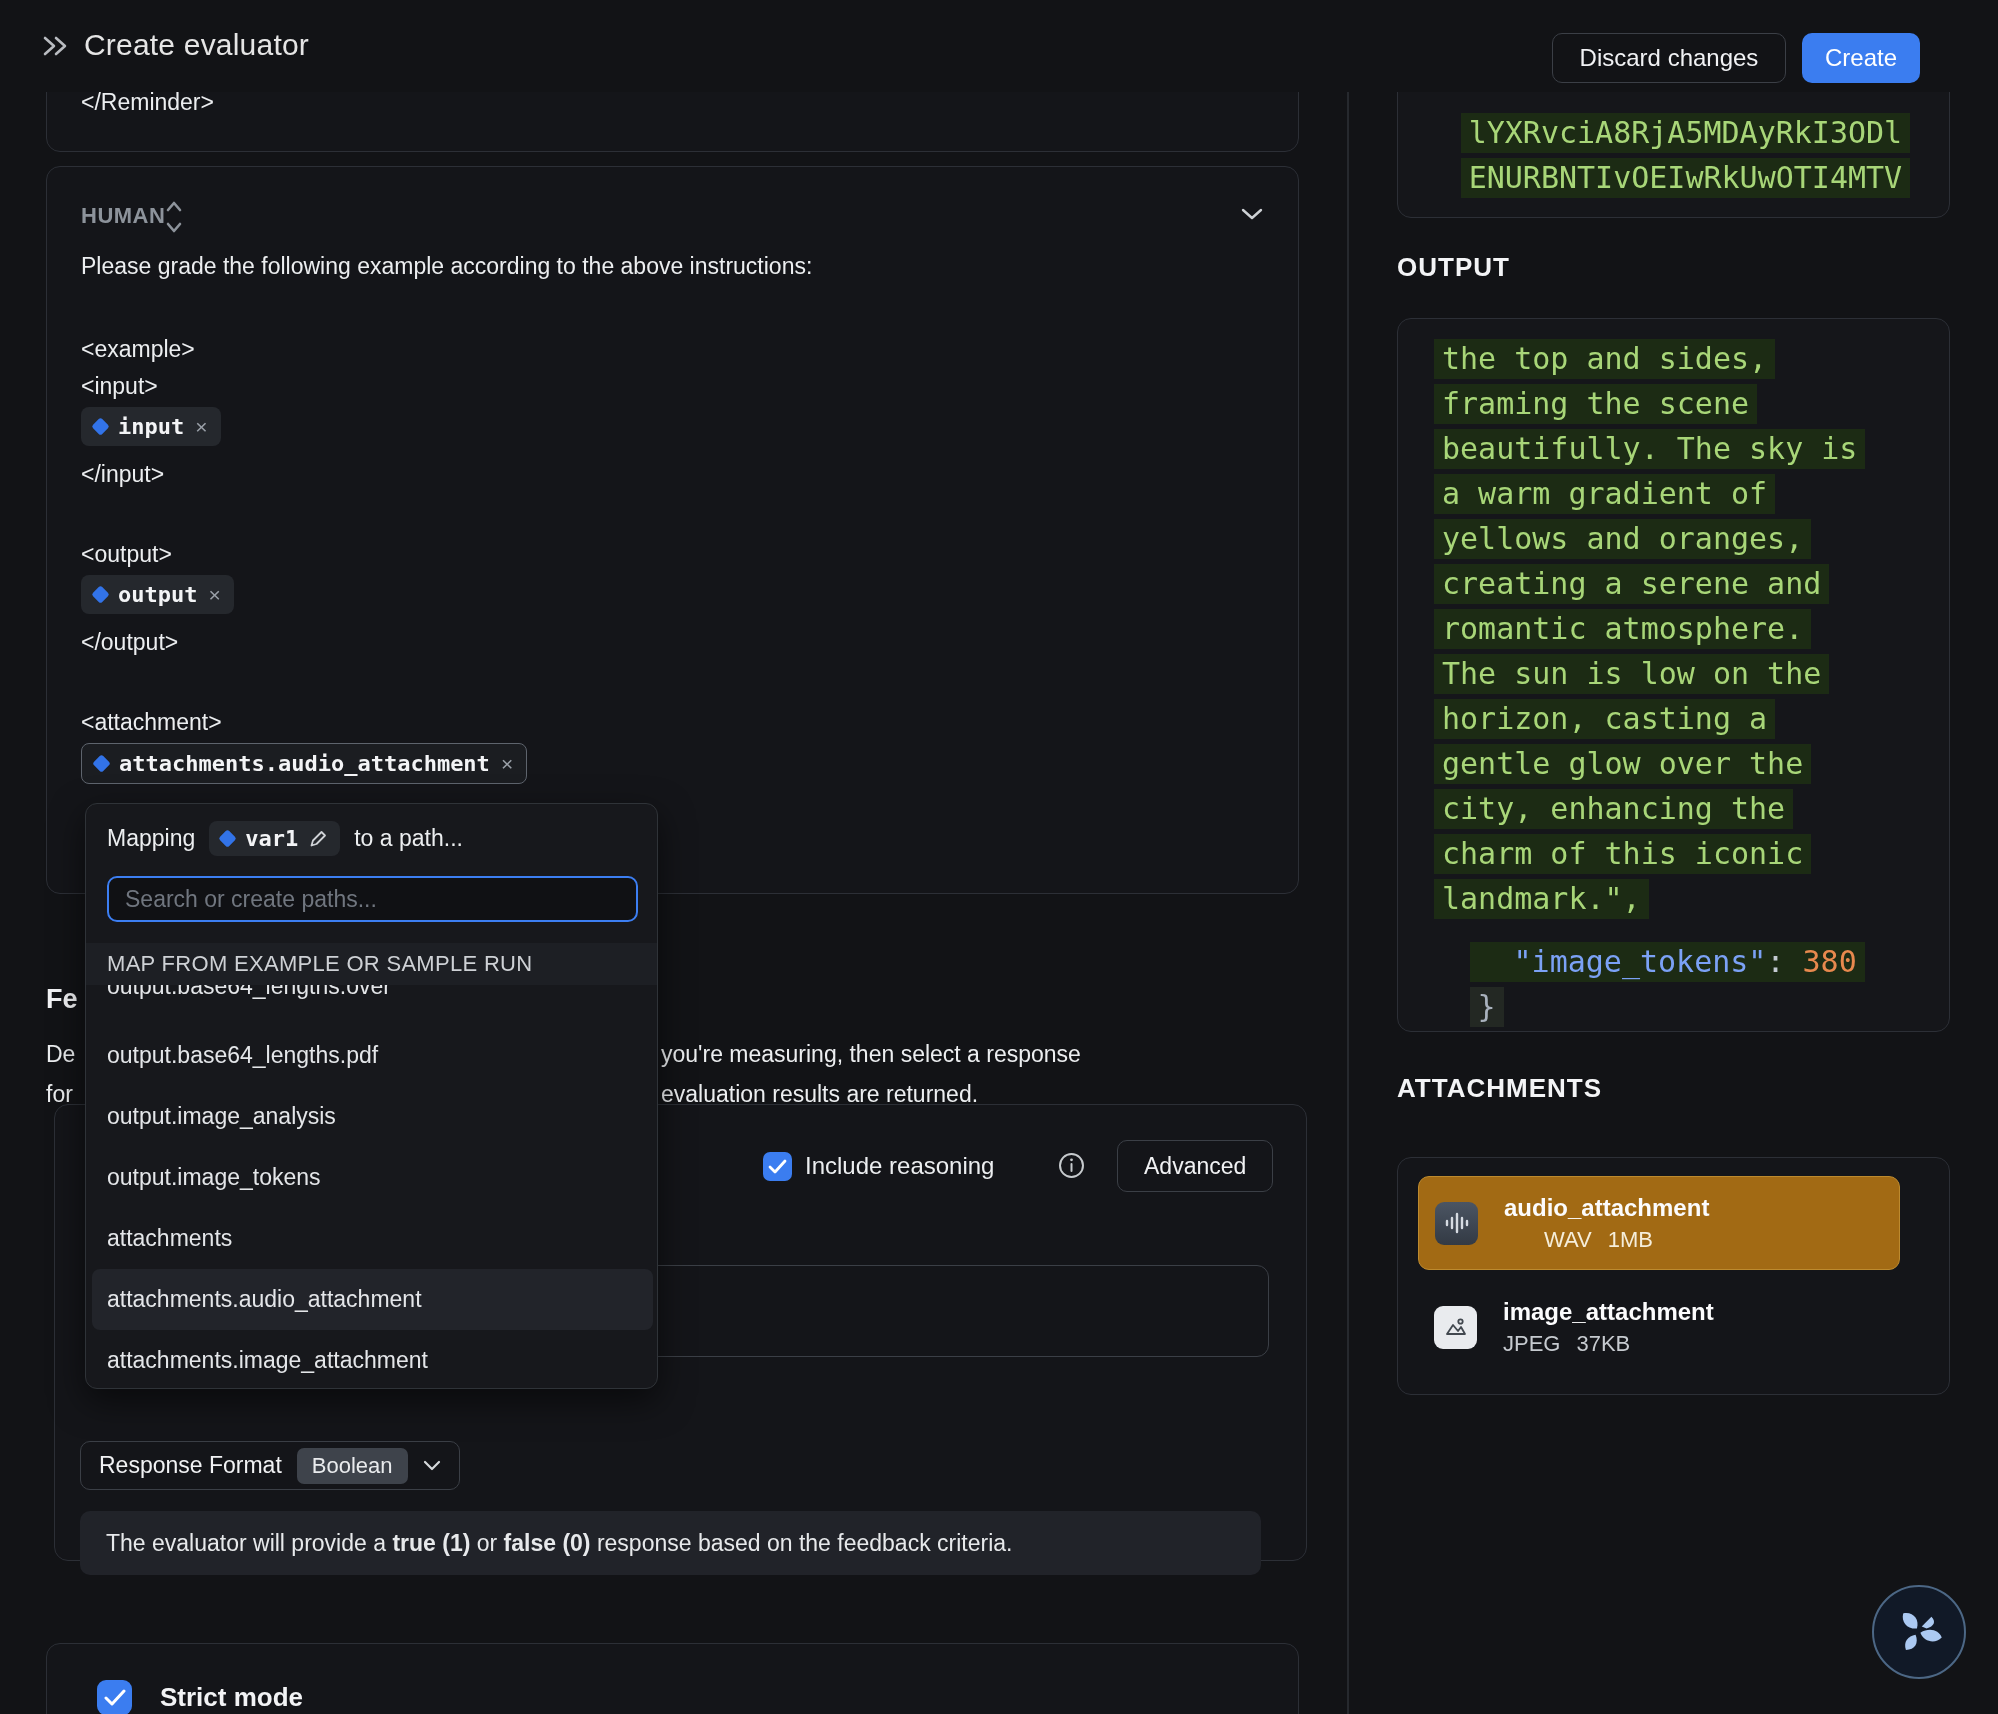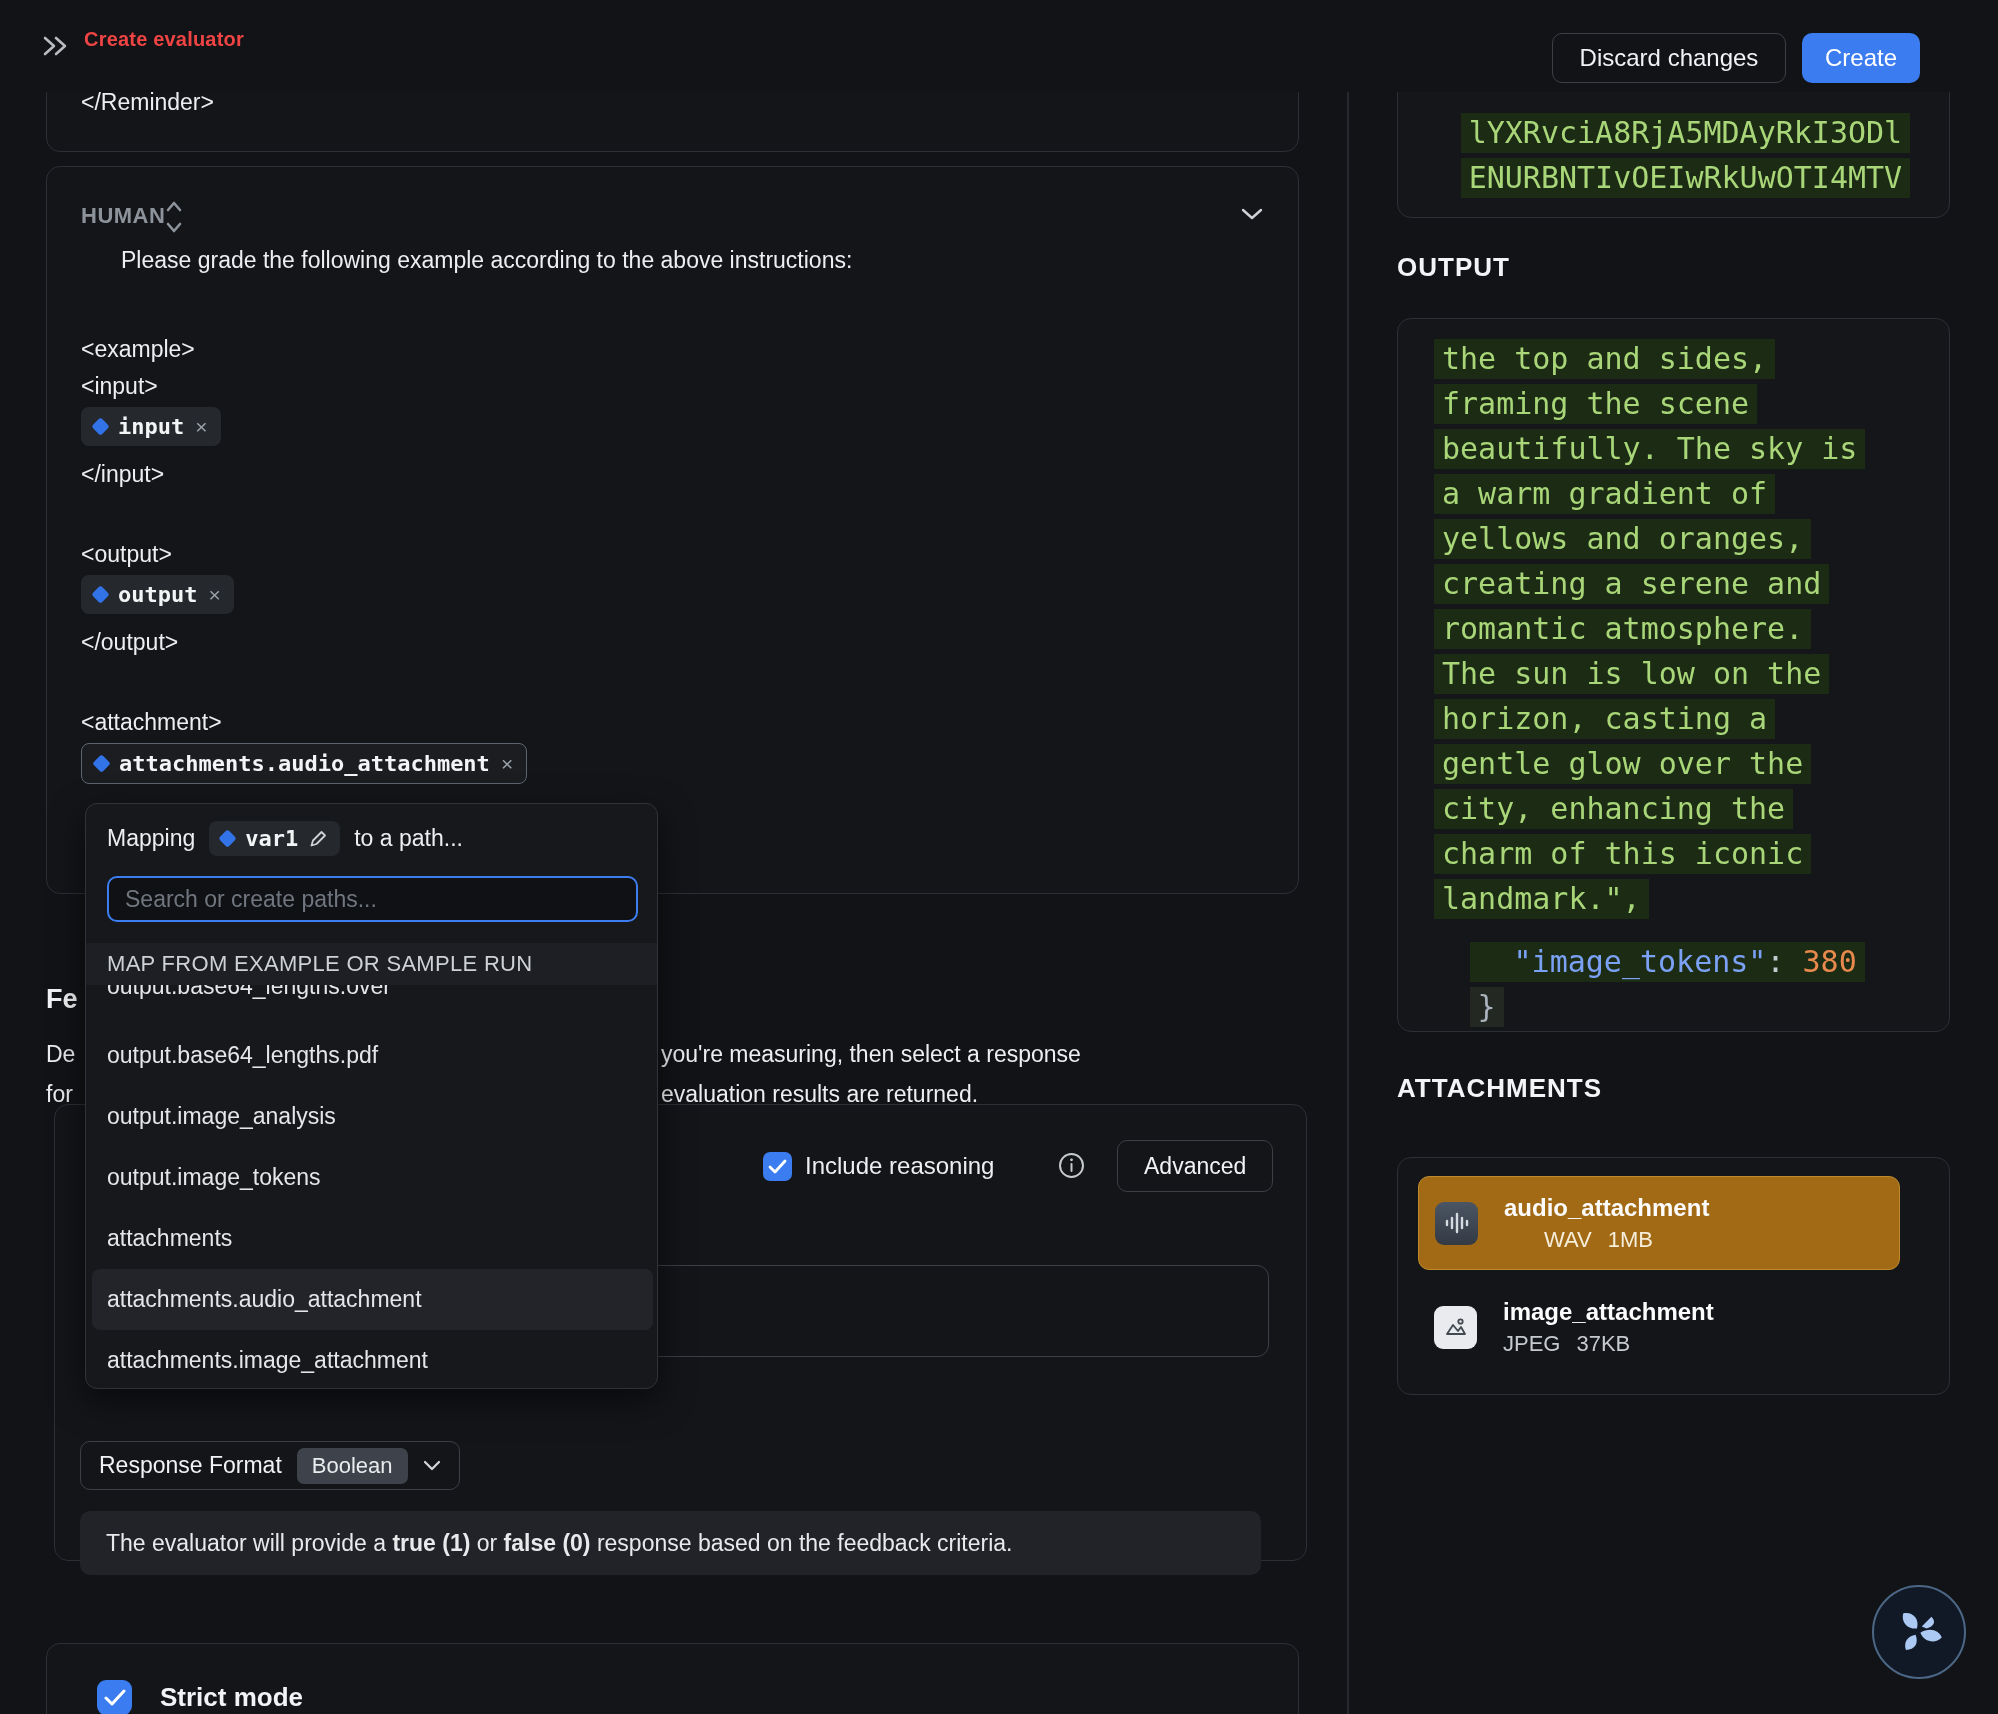--- a/index.html
+++ b/index.html
@@ -8,21 +8,21 @@
     background:#121316;color:#eceef0;
     font-family:"Liberation Sans",sans-serif;
   }
   .abs{position:absolute;}
   .panel{
     position:absolute;background:#141519;
     border:1.5px solid #2c2f36;border-radius:14px;
   }
   
   #header{position:absolute;top:0;left:0;width:1998px;height:92px;background:#121316;z-index:50;}
-  #page-title{position:absolute;left:84px;top:28px;font-size:20px;font-weight:700;color:#ef4444;letter-spacing:.2px;}
+  #page-title{position:absolute;left:84px;top:28px;font-size:30px;font-weight:400;color:#e5e5e5;letter-spacing:.2px;}
   .hdr-btn{
     position:absolute;top:33px;height:50px;display:flex;align-items:center;justify-content:center;
     border-radius:10px;font-size:24px;color:#f1f2f4;box-sizing:border-box;cursor:pointer;
   }
   #discard-btn{left:1552px;width:234px;border:1.5px solid #3b3f46;background:transparent;}
   #create-btn{left:1802px;width:118px;background:#3b7df0;color:#fff;}
   
   .body-text{font-size:23px;color:#eceef0;white-space:pre;}
   .muted-label{font-size:22px;font-weight:700;color:#8d939b;letter-spacing:.5px;}
   
@@ -133,21 +133,21 @@
           <polyline points="5,26 11,33 17,26"></polyline>
       </svg>
     </span>
 
     <span class="abs" style="right:34px;top:40px;">
       <svg width="24" height="14" viewBox="0 0 24 14" fill="none" stroke="#ced1d5" stroke-width="2.4" stroke-linecap="round" stroke-linejoin="round">
         <polyline points="3,3 12,11 21,3"></polyline>
       </svg>
     </span>
 
-    <div class="abs body-text" style="left:34px;top:80px;margin-left:40px;">Please grade the following example according to the above instructions:</div>
+    <div class="abs body-text" style="left:34px;top:86px;">Please grade the following example according to the above instructions:</div>
     <div class="abs body-text" style="left:34px;top:169px;">&lt;example&gt;</div>
     <div class="abs body-text" style="left:34px;top:206px;">&lt;input&gt;</div>
 
     <span class="chip abs" style="left:34px;top:240px;">
       <span class="diamond"></span>
       <span>input</span>
       <span class="x">×</span>
     </span>
 
     <div class="abs body-text" style="left:34px;top:294px;">&lt;/input&gt;</div>

